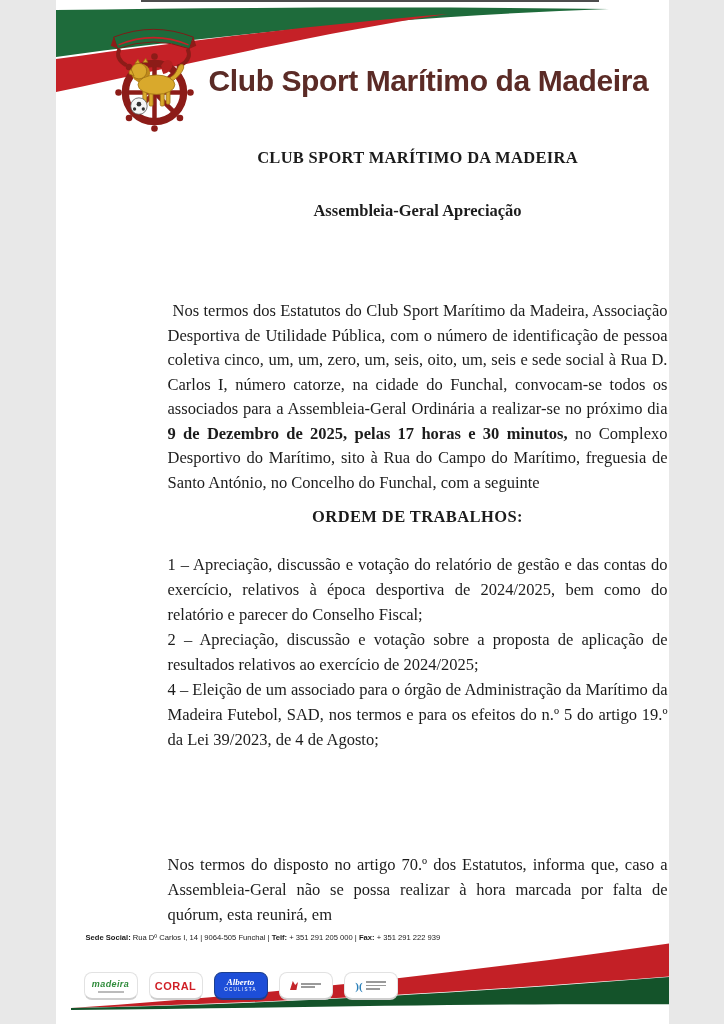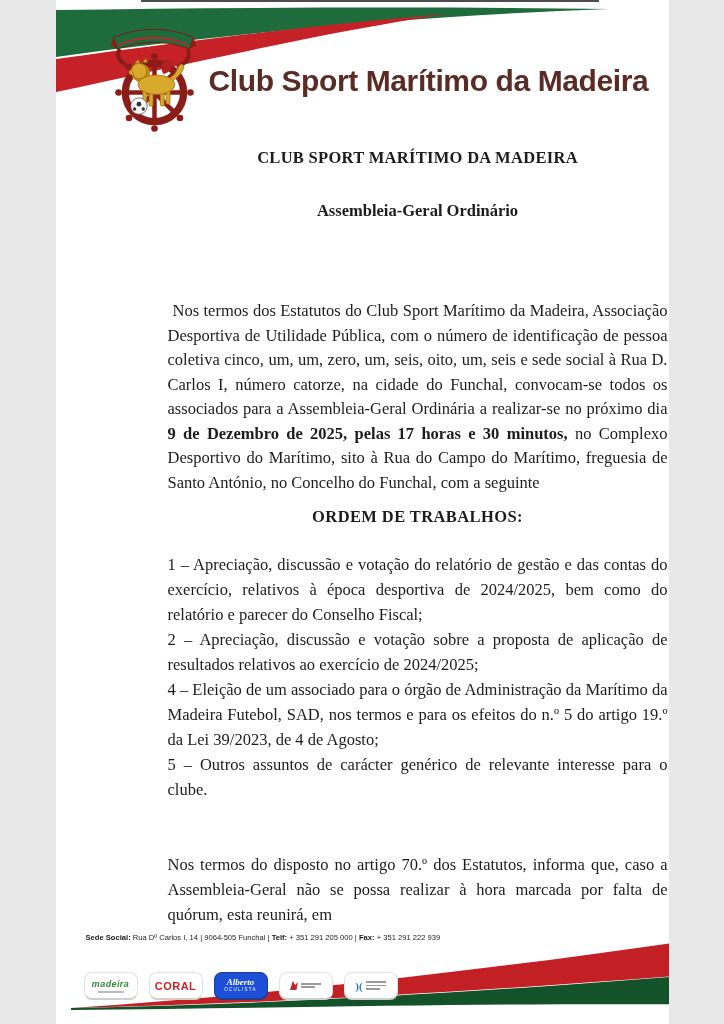--- a/index.html
+++ b/index.html
@@ -120,30 +120,29 @@
 
     <circle cx="37" cy="92" r="8.5" fill="#f5f5f5" stroke="#555" stroke-width="0.8"></circle>
     <circle cx="37" cy="90" r="2.4" fill="#333"></circle>
     <circle cx="32.5" cy="95" r="1.7" fill="#333"></circle>
     <circle cx="41.5" cy="95" r="1.7" fill="#333"></circle>
   </svg>
 
   <div class="club-title">Club Sport Marítimo da Madeira</div>
 
   <div class="doc doc-center" id="doc-title">CLUB SPORT MARÍTIMO DA MADEIRA</div>
-  <div class="doc doc-center" id="doc-subtitle">Assembleia-Geral Ordinário</div>
+  <div class="doc doc-center" id="doc-subtitle">Assembleia-Geral Apreciação</div>
 
   <div class="doc" id="paragraph-1"><span>Nos termos dos Estatutos do Club Sport Marítimo da Madeira, Associação Desportiva de Utilidade Pública, com o número de identificação de pessoa coletiva cinco, um, um, zero, um, seis, oito, um, seis e sede social à Rua D. Carlos I, número catorze, na cidade do Funchal, convocam-se todos os associados para a Assembleia-Geral Ordinária a realizar-se no próximo dia </span><span class="b">9 de Dezembro de 2025, pelas 17 horas e 30 minutos,</span><span> no Complexo Desportivo do Marítimo, sito à Rua do Campo do Marítimo, freguesia de Santo António, no Concelho do Funchal, com a seguinte</span></div>
 
   <div class="doc doc-center" id="agenda-title">ORDEM DE TRABALHOS:</div>
   <div class="doc" id="agenda-list">
     <p>1 – Apreciação, discussão e votação do relatório de gestão e das contas do exercício, relativos à época desportiva de 2024/2025, bem como do relatório e parecer do Conselho Fiscal;</p>
     <p>2 – Apreciação, discussão e votação sobre a proposta de aplicação de resultados relativos ao exercício de 2024/2025;</p>
     <p>4 – Eleição de um associado para o órgão de Administração da Marítimo da Madeira Futebol, SAD, nos termos e para os efeitos do n.º 5 do artigo 19.º da Lei 39/2023, de 4 de Agosto;</p>
-    <p>5 – Outros assuntos de carácter genérico de relevante interesse para o clube.</p>
   </div>
 
   <div class="doc" id="paragraph-2">Nos termos do disposto no artigo 70.º dos Estatutos, informa que, caso a Assembleia-Geral não se possa realizar à hora marcada por falta de quórum, esta reunirá, em</div>
 
   <svg class="footer-swoosh" width="724" height="104" viewBox="0 0 724 104">
     <path d="M15,88 C280,70 520,38 724,7 L724,48 C520,64 280,82 15,88 Z" fill="#c32026"></path>
     <path d="M15,88 C280,83 520,65 724,48 L724,86 C520,81 280,87.5 15,90 Z" fill="#14532a"></path>
   </svg>
 
   <div class="footer-info">

